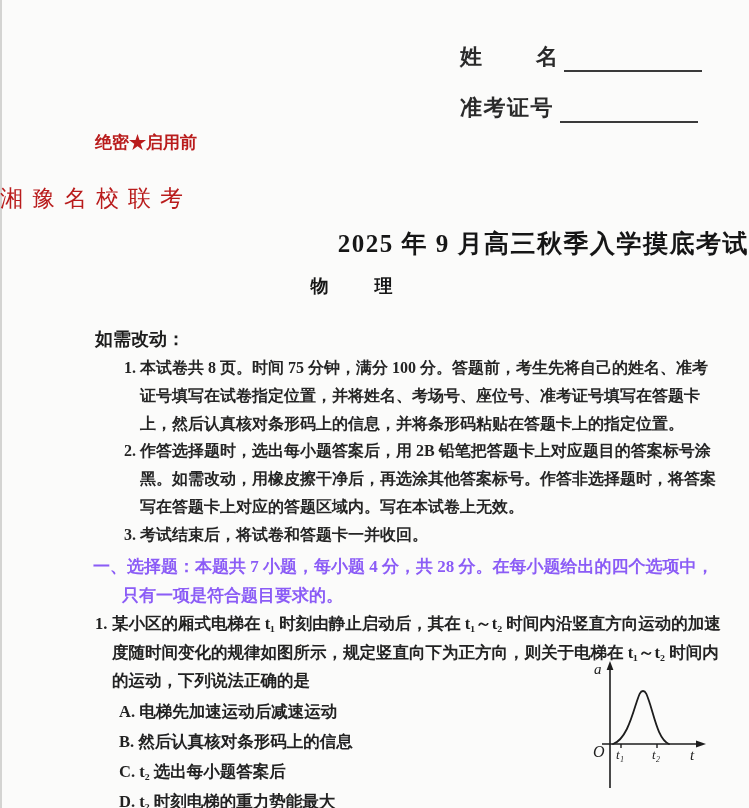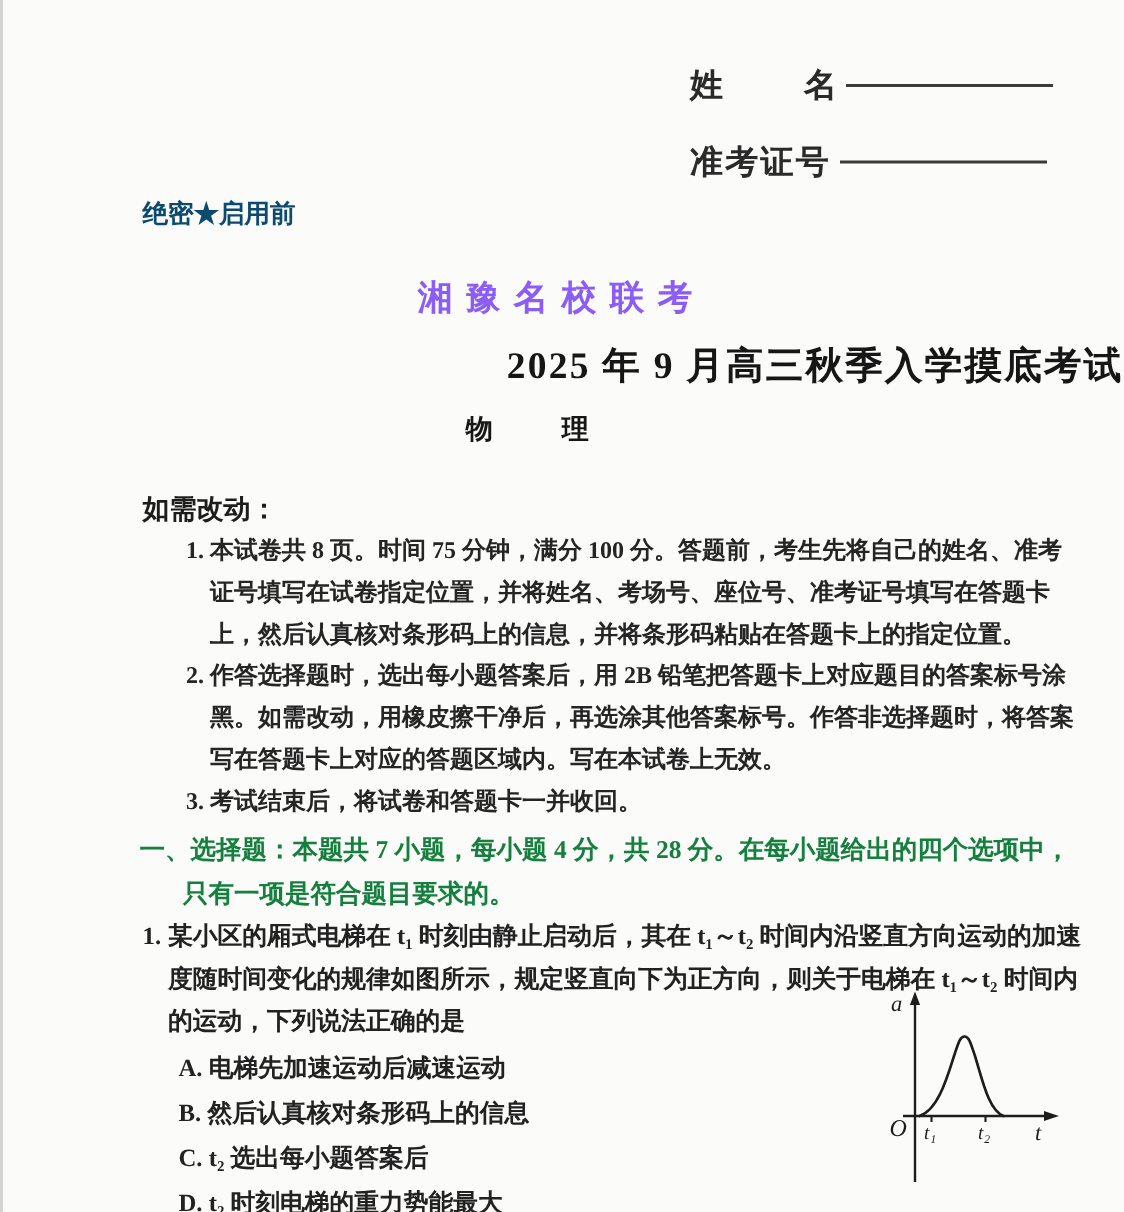--- a/index.html
+++ b/index.html
@@ -7,37 +7,37 @@
     width:749px;height:808px;overflow:hidden;
     background:#fbfbfa;
     font-family:"Liberation Serif","DejaVu Serif",serif;
     color:#222;
   }
   .page{position:relative;width:749px;height:808px;}
   .scan-edge{position:absolute;left:0;top:0;width:2px;height:808px;background:#d4d4d2;}
 
   
   .name-block{position:absolute;left:460px;top:42px;}
-  .nb-row{display:flex;align-items:center;margin-bottom:21px;}
+  .nb-row{display:flex;align-items:flex-end;margin-bottom:21px;}
   .nb-label{font-size:22px;font-weight:700;color:#2a2a2a;white-space:nowrap;}
   .nb-label.spread{letter-spacing:54px;margin-right:-54px;}
   .nb-label.tight{letter-spacing:1.5px;}
   .nb-line{display:inline-block;width:138px;border-bottom:2px solid #3a3a3a;vertical-align:baseline;margin-left:6px;}
 
-  .classification{position:absolute;left:95px;top:131px;font-size:17px;font-weight:700;color:#0c4a6e;}
-  .title{position:absolute;top:183px;width:100%;text-align:center;font-size:23px;font-weight:700;letter-spacing:9px;margin-right:-9px;color:#8b5cf6;}
+  .classification{position:absolute;left:95px;top:131px;font-size:17px;font-weight:700;color:#b91c1c;}
+  .title{position:absolute;top:183px;width:100%;text-align:left;font-size:23px;font-weight:400;letter-spacing:9px;margin-right:-9px;color:#b91c1c;}
   .subtitle{position:absolute;top:227px;width:100%;text-align:right;font-size:25px;font-weight:700;letter-spacing:1.5px;color:#161616;}
   .subject{position:absolute;top:274px;width:100%;text-align:center;font-size:18px;font-weight:700;letter-spacing:46px;margin-right:-46px;color:#161616;}
 
   .notice-heading{position:absolute;left:95px;top:327px;font-size:18px;font-weight:700;color:#1d1d1d;}
   .notices{position:absolute;left:140px;top:354px;width:580px;font-size:16px;line-height:27.8px;font-weight:600;color:#252525;}
   .notice-item{position:relative;}
   .item-num{position:absolute;left:-16px;top:0;}
 
-  .section-heading{position:absolute;left:93px;top:553px;width:628px;font-size:17px;font-weight:700;line-height:28.5px;color:#15803d;padding-left:29px;text-indent:-29px;box-sizing:border-box;}
+  .section-heading{position:absolute;left:93px;top:553px;width:628px;font-size:17px;font-weight:700;line-height:28.5px;color:#8b5cf6;padding-left:29px;text-indent:-29px;box-sizing:border-box;}
 
   .question{position:absolute;left:112px;top:610px;width:612px;font-size:16.5px;line-height:28.5px;font-weight:600;color:#222;}
   .q-num{position:absolute;left:-17px;top:0;}
   .options{position:absolute;left:119px;top:697px;width:470px;font-size:16.5px;font-weight:600;color:#222;}
   .option{line-height:30px;white-space:nowrap;}
 
   .figure{position:absolute;left:585px;top:656px;width:150px;height:152px;}
   .figure svg{display:block;}
   .fig-label{font-family:"Liberation Serif","DejaVu Serif",serif;font-style:italic;fill:#1d1d1d;}
 </style>

